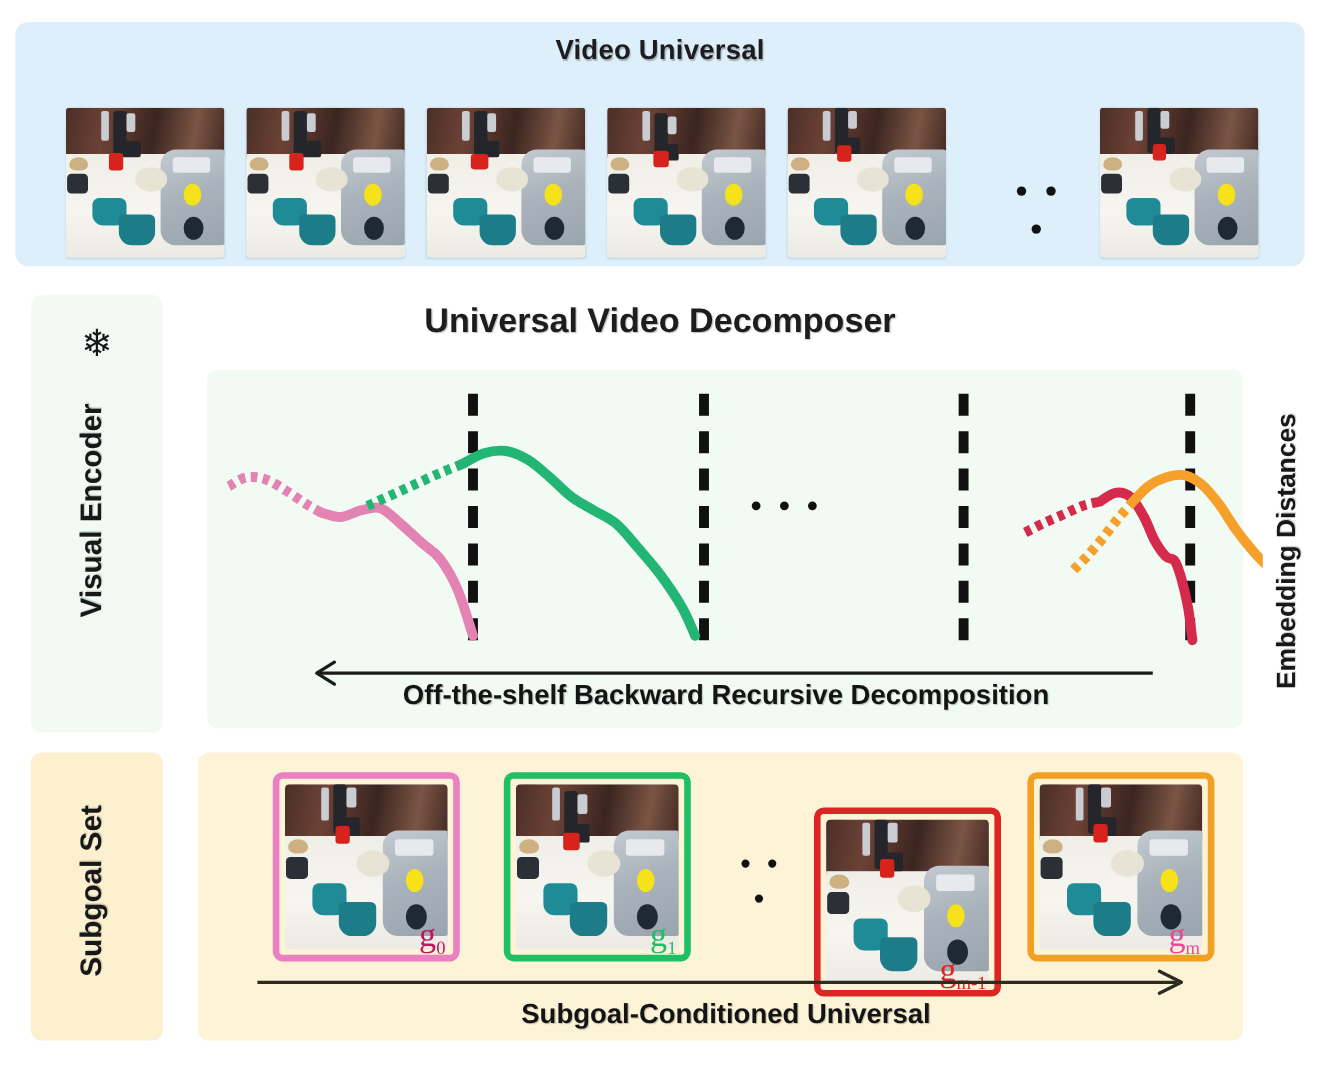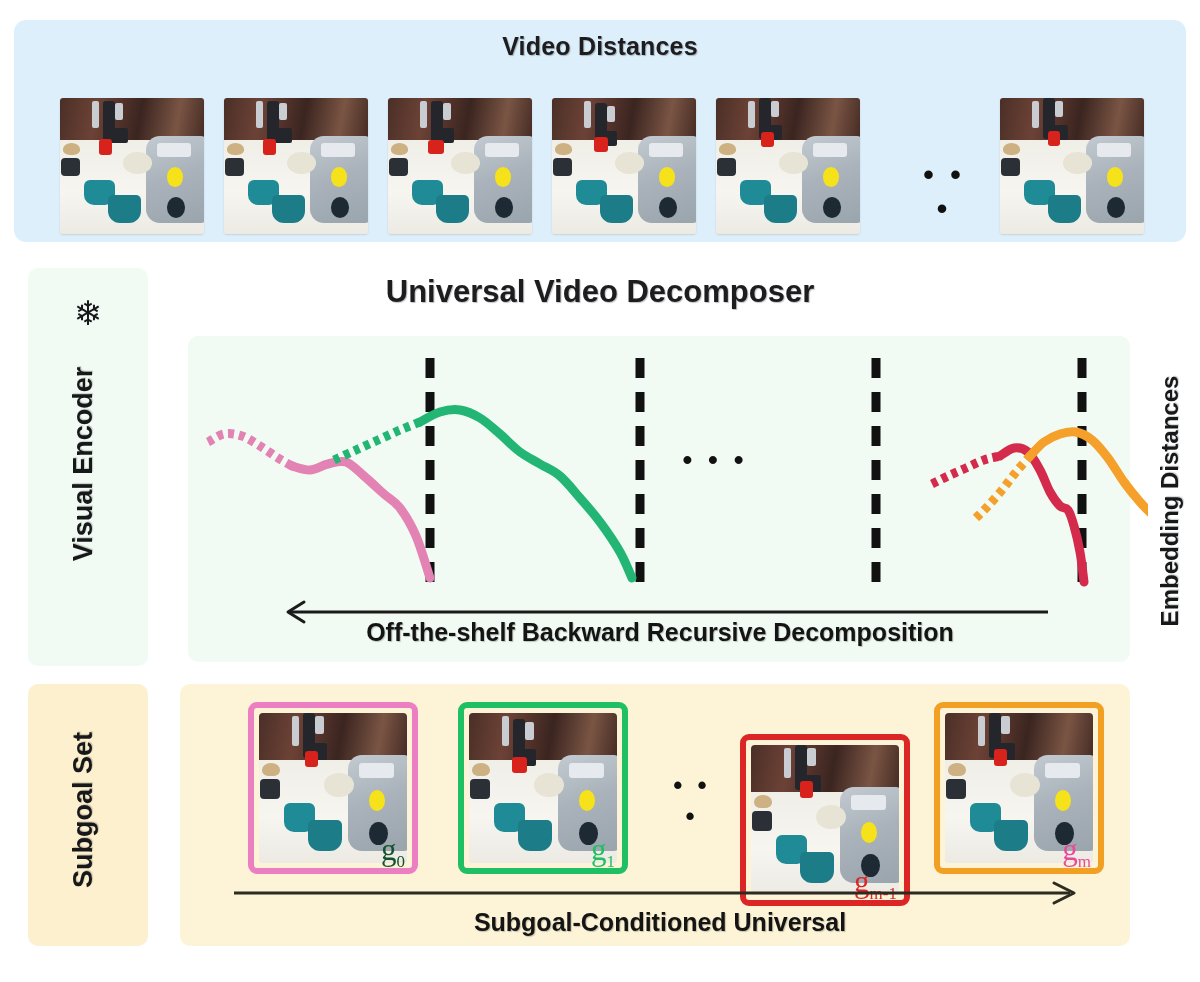--- a/index.html
+++ b/index.html
@@ -137,21 +137,21 @@
     text-shadow:1px 1px 1px rgba(0,0,0,.22);
   }
   #subgoal-arrow-svg{position:absolute;left:230px;top:880px;width:860px;height:26px;}
 </style>
 </head>
 <body>
 
 <div class="fig">
 
   <div id="video-panel">
-    <div id="video-title">Video Distances</div>
+    <div id="video-title">Video Universal</div>
     <div class="vstrip" id="vstrip">
         <div class="vframe" style="left: 0px;">
    <div class="scene">
      <div class="wall"></div>
      <div class="table"></div>
 
      <div class="arm" style="left:30%;top:2%;width:8%;height:30%;"></div>
      <div class="armw" style="left:38%;top:4%;width:6%;height:12%;"></div>
      <div class="arm" style="left:34%;top:22%;width:13%;height:11%;border-radius:2px;"></div>
      <div class="armw" style="left:22%;top:2%;width:5%;height:20%;"></div>
@@ -371,21 +371,21 @@
 
      <div class="bun" style="left:2%;top:33%;width:12%;height:9%;"></div>
      <div class="darkcup" style="left:1%;top:44%;width:13%;height:13%;"></div>
      <div class="plate" style="left:44%;top:40%;width:20%;height:16%;"></div>
      <div class="gray" style="left:2%;top:62%;width:16%;height:13%;"></div>
      <div class="cup teal" style="left:17%;top:60%;width:21%;height:19%;"></div>
      <div class="gray" style="left:35%;top:66%;width:9%;height:12%;border-radius:50%;"></div>
      <div class="cup teal2" style="left:33%;top:71%;width:23%;height:21%;border-radius:5px 5px 12px 12px;"></div>
    </div>
         </div>
-        <div class="glabel" style="color:#14532d">g<sub>0</sub></div>
+        <div class="glabel" style="color:#be185d">g<sub>0</sub></div>
       </div>
       <div class="goal" style="left: 458px; border: 6px solid rgb(31, 191, 99);">
         <div class="inner">
    <div class="scene">
      <div class="wall"></div>
      <div class="table"></div>
 
      <div class="arm" style="left:30%;top:4%;width:8%;height:30%;"></div>
      <div class="armw" style="left:38%;top:6%;width:6%;height:12%;"></div>
      <div class="arm" style="left:32%;top:24%;width:13%;height:11%;border-radius:2px;"></div>

